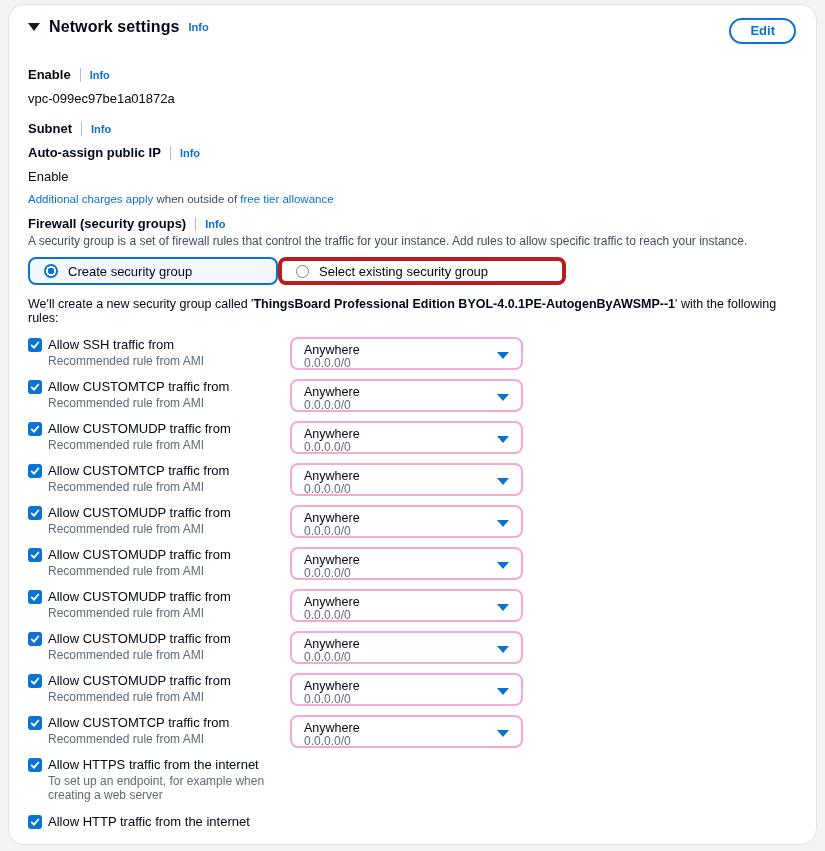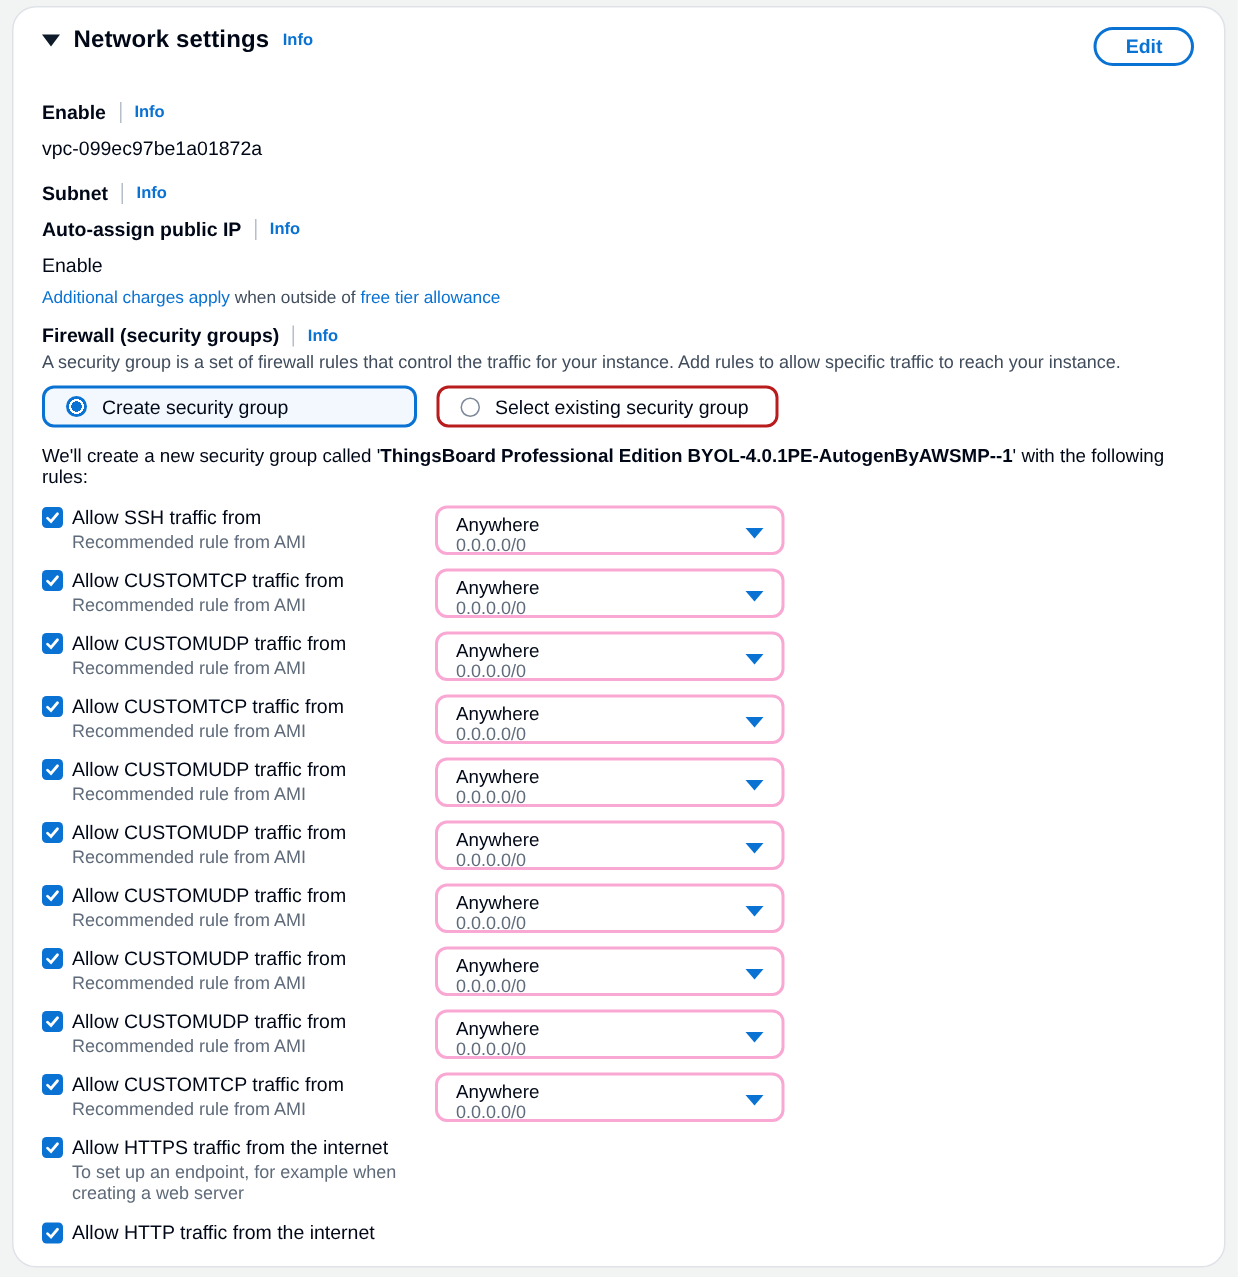--- a/index.html
+++ b/index.html
@@ -38,28 +38,28 @@
   
   .field-label-row { display: flex; align-items: center; gap: 9px; margin: 0 0 9px; }
   .field-label { font-size: 13px; font-weight: 700; }
   .vdiv { width: 1px; height: 14px; background: #b6bec9; }
   .field-value { font-size: 13px; margin: 0 0 15px; }
   .charges-line { font-size: 11.5px; margin: -6px 0 11px; }
   .charges-line .link-sm { color: #0972d3; cursor: pointer; }
   .charges-line .mid-text { color: #414d5c; }
   .fw-desc { font-size: 12px; color: #414d5c; margin: -3px 0 9px; }
   
-  .radio-tiles { display: flex; gap: 13px; margin: 0 0 12px; }
+  .radio-tiles { display: flex; margin: 0 0 12px; }
   .radio-tile {
     display: flex; align-items: center; gap: 10px;
     border-radius: 8px; height: 28px; padding: 0 14px;
     font-size: 13px; cursor: pointer; background: #fff;
   }
   .radio-tile.selected { border: 2px solid #0972d3; background: #f2f8fd; width: 250px; }
-  .radio-tile.unselected { border: 2px solid #b91c1c; width: 228px; }
+  .radio-tile.unselected { border: 4px solid #b91c1c; width: 288px; }
   .radio-dot-selected {
     width: 14px; height: 14px; border-radius: 50%; flex: 0 0 auto;
     background: radial-gradient(circle, #0972d3 0 3.5px, #fff 3.5px 5px, #0972d3 5px);
   }
   .radio-dot-unselected {
     width: 13px; height: 13px; border-radius: 50%; flex: 0 0 auto;
     border: 1px solid #7d8998; background: #fff;
   }
   
   .sg-sentence { font-size: 12.5px; margin: 0 0 12px; }

